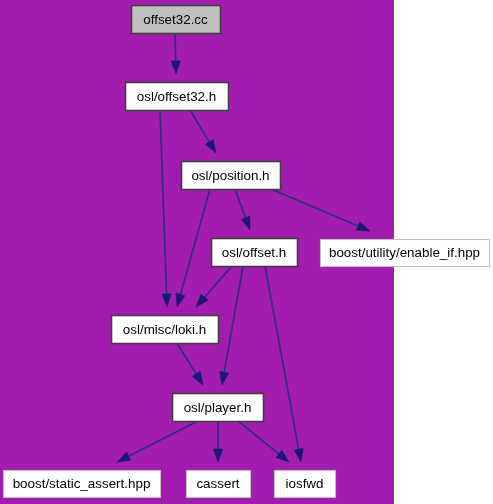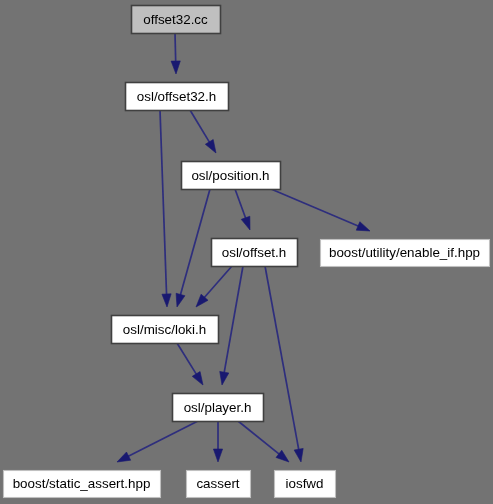--- a/index.html
+++ b/index.html
@@ -8,23 +8,23 @@
     background: #ffffff;
   }
   body {
     width: 493px;
     height: 504px;
     font-family: "Liberation Sans", sans-serif;
     overflow: hidden;
   }
   #graph-root {
     position: relative;
-    width: 493px;
+    width: 394px;
     height: 504px;
-    background: #737373;
+    background: #a21caf;
   }
   #graph-svg {
     position: absolute;
     left: 0;
     top: 0;
     width: 493px;
     height: 504px;
   }
   .node-text {
     font-family: "Liberation Sans", sans-serif;

